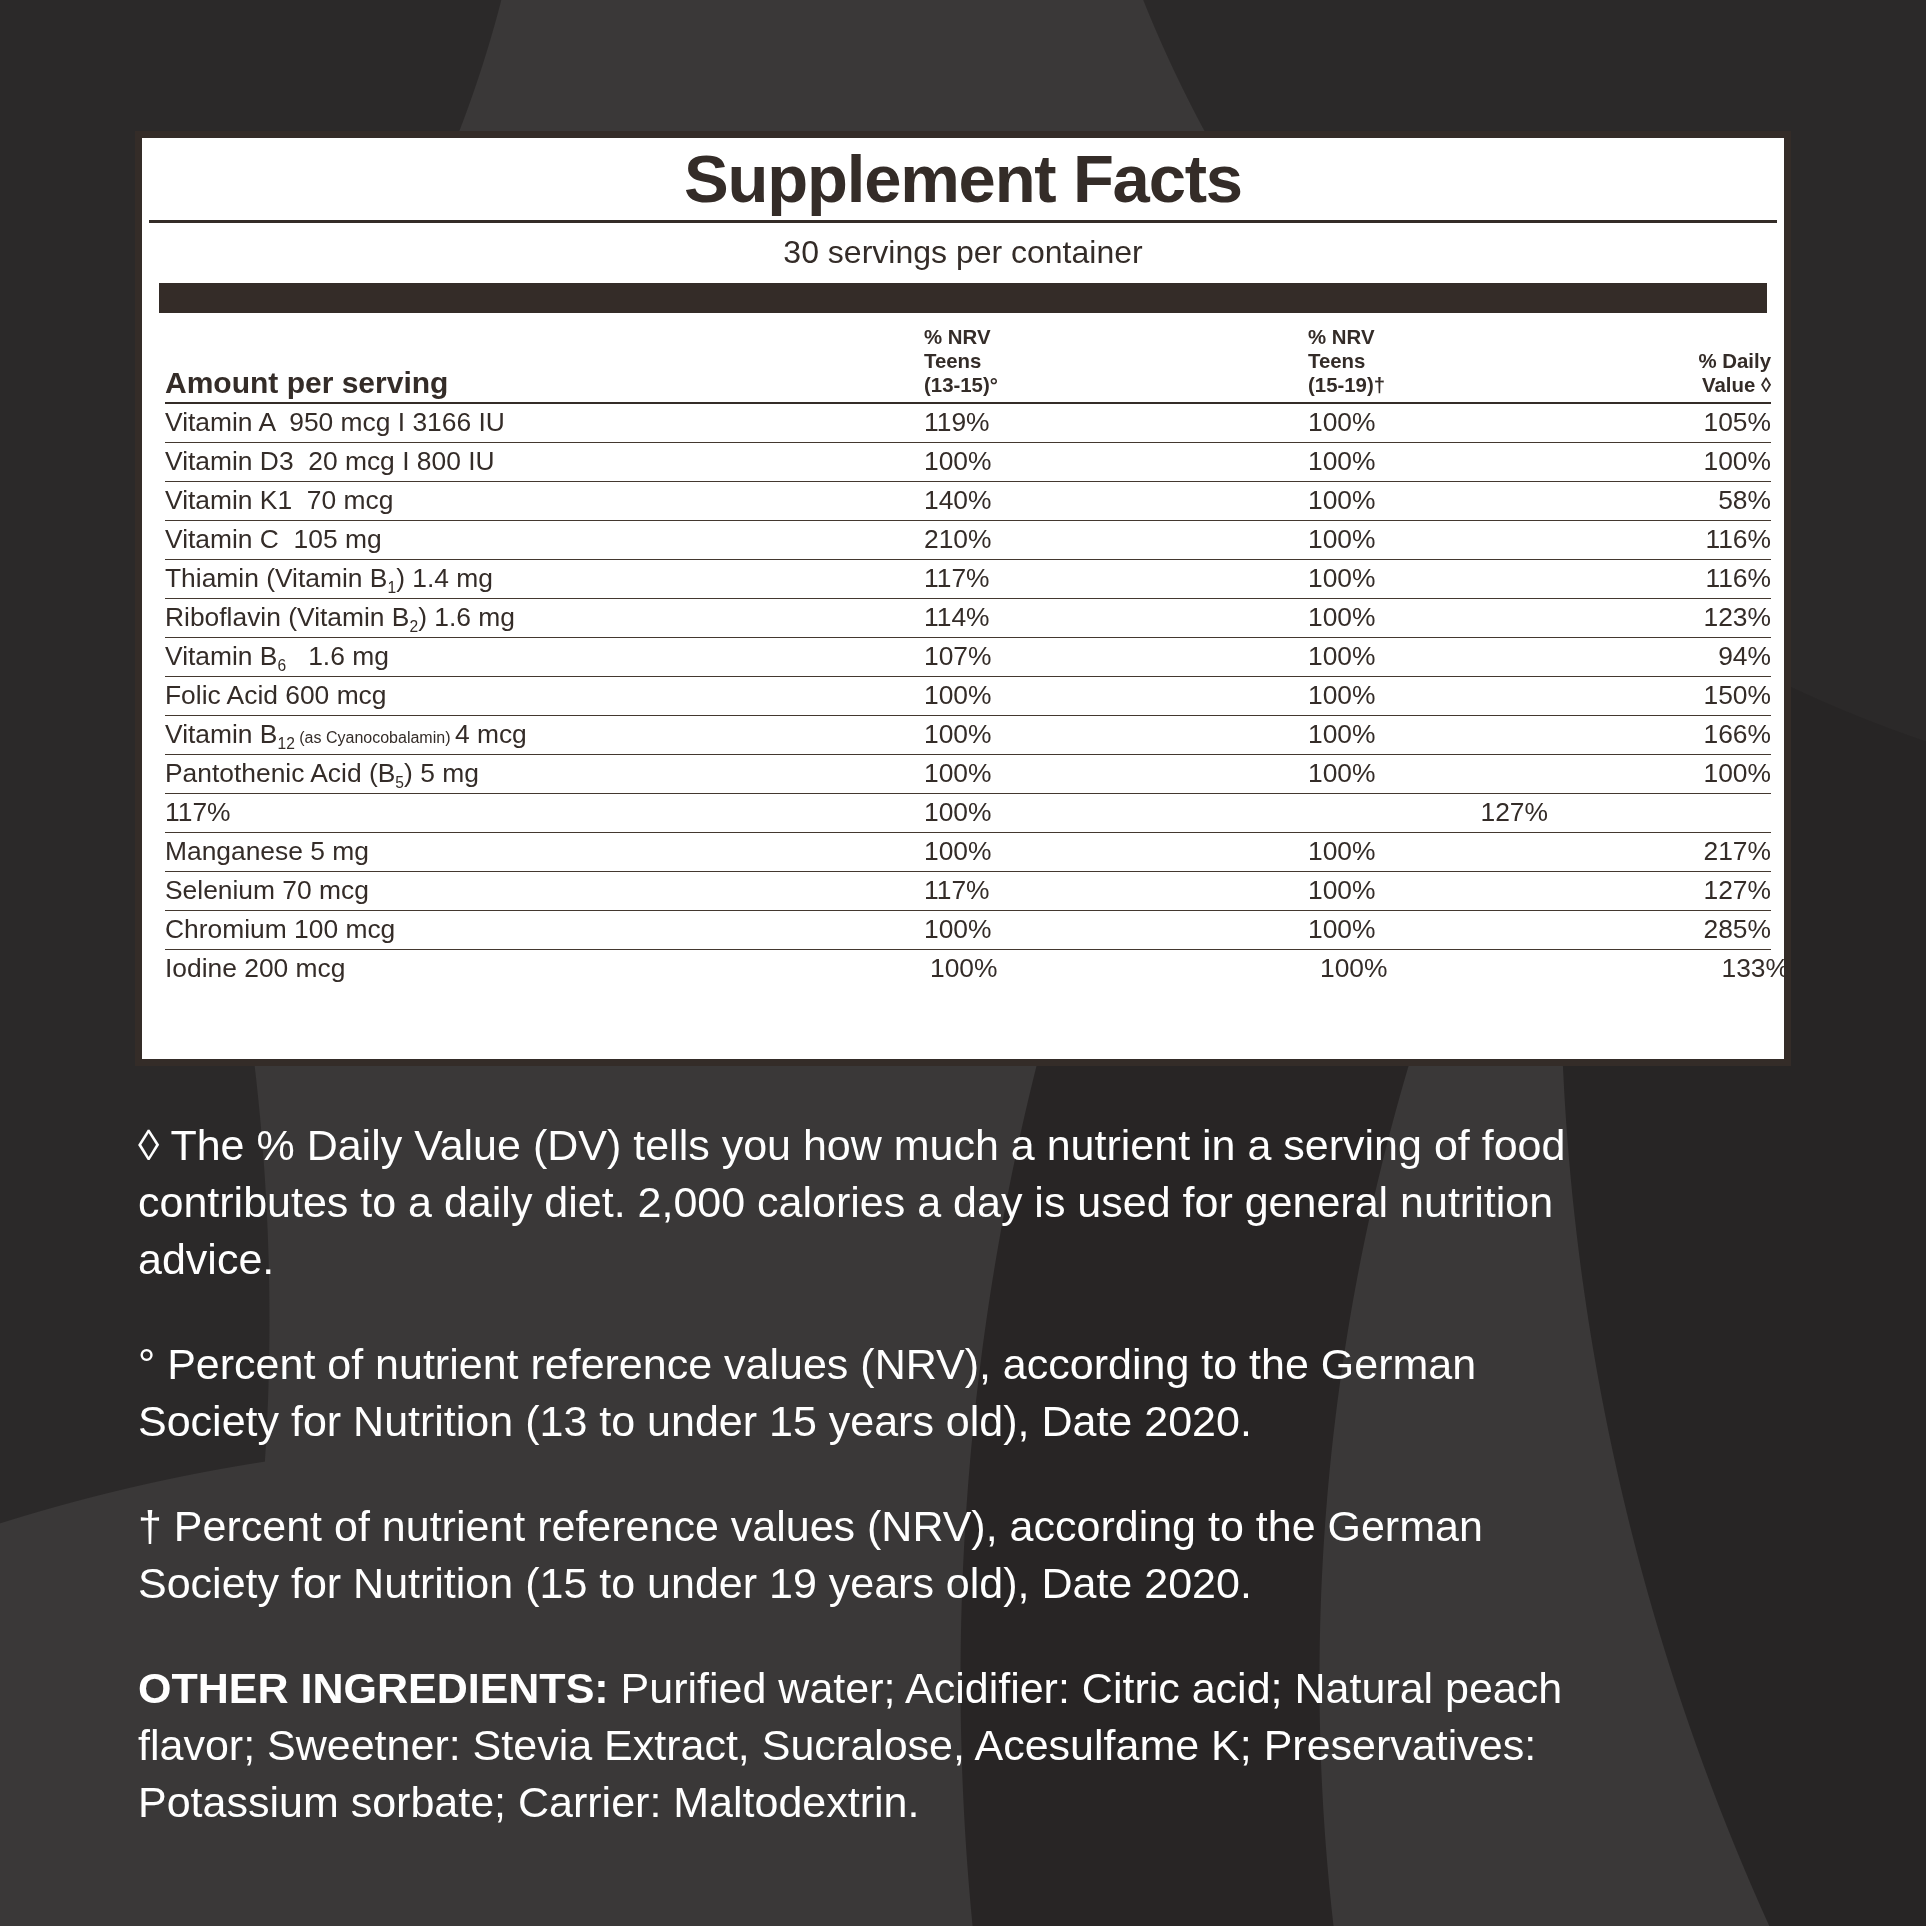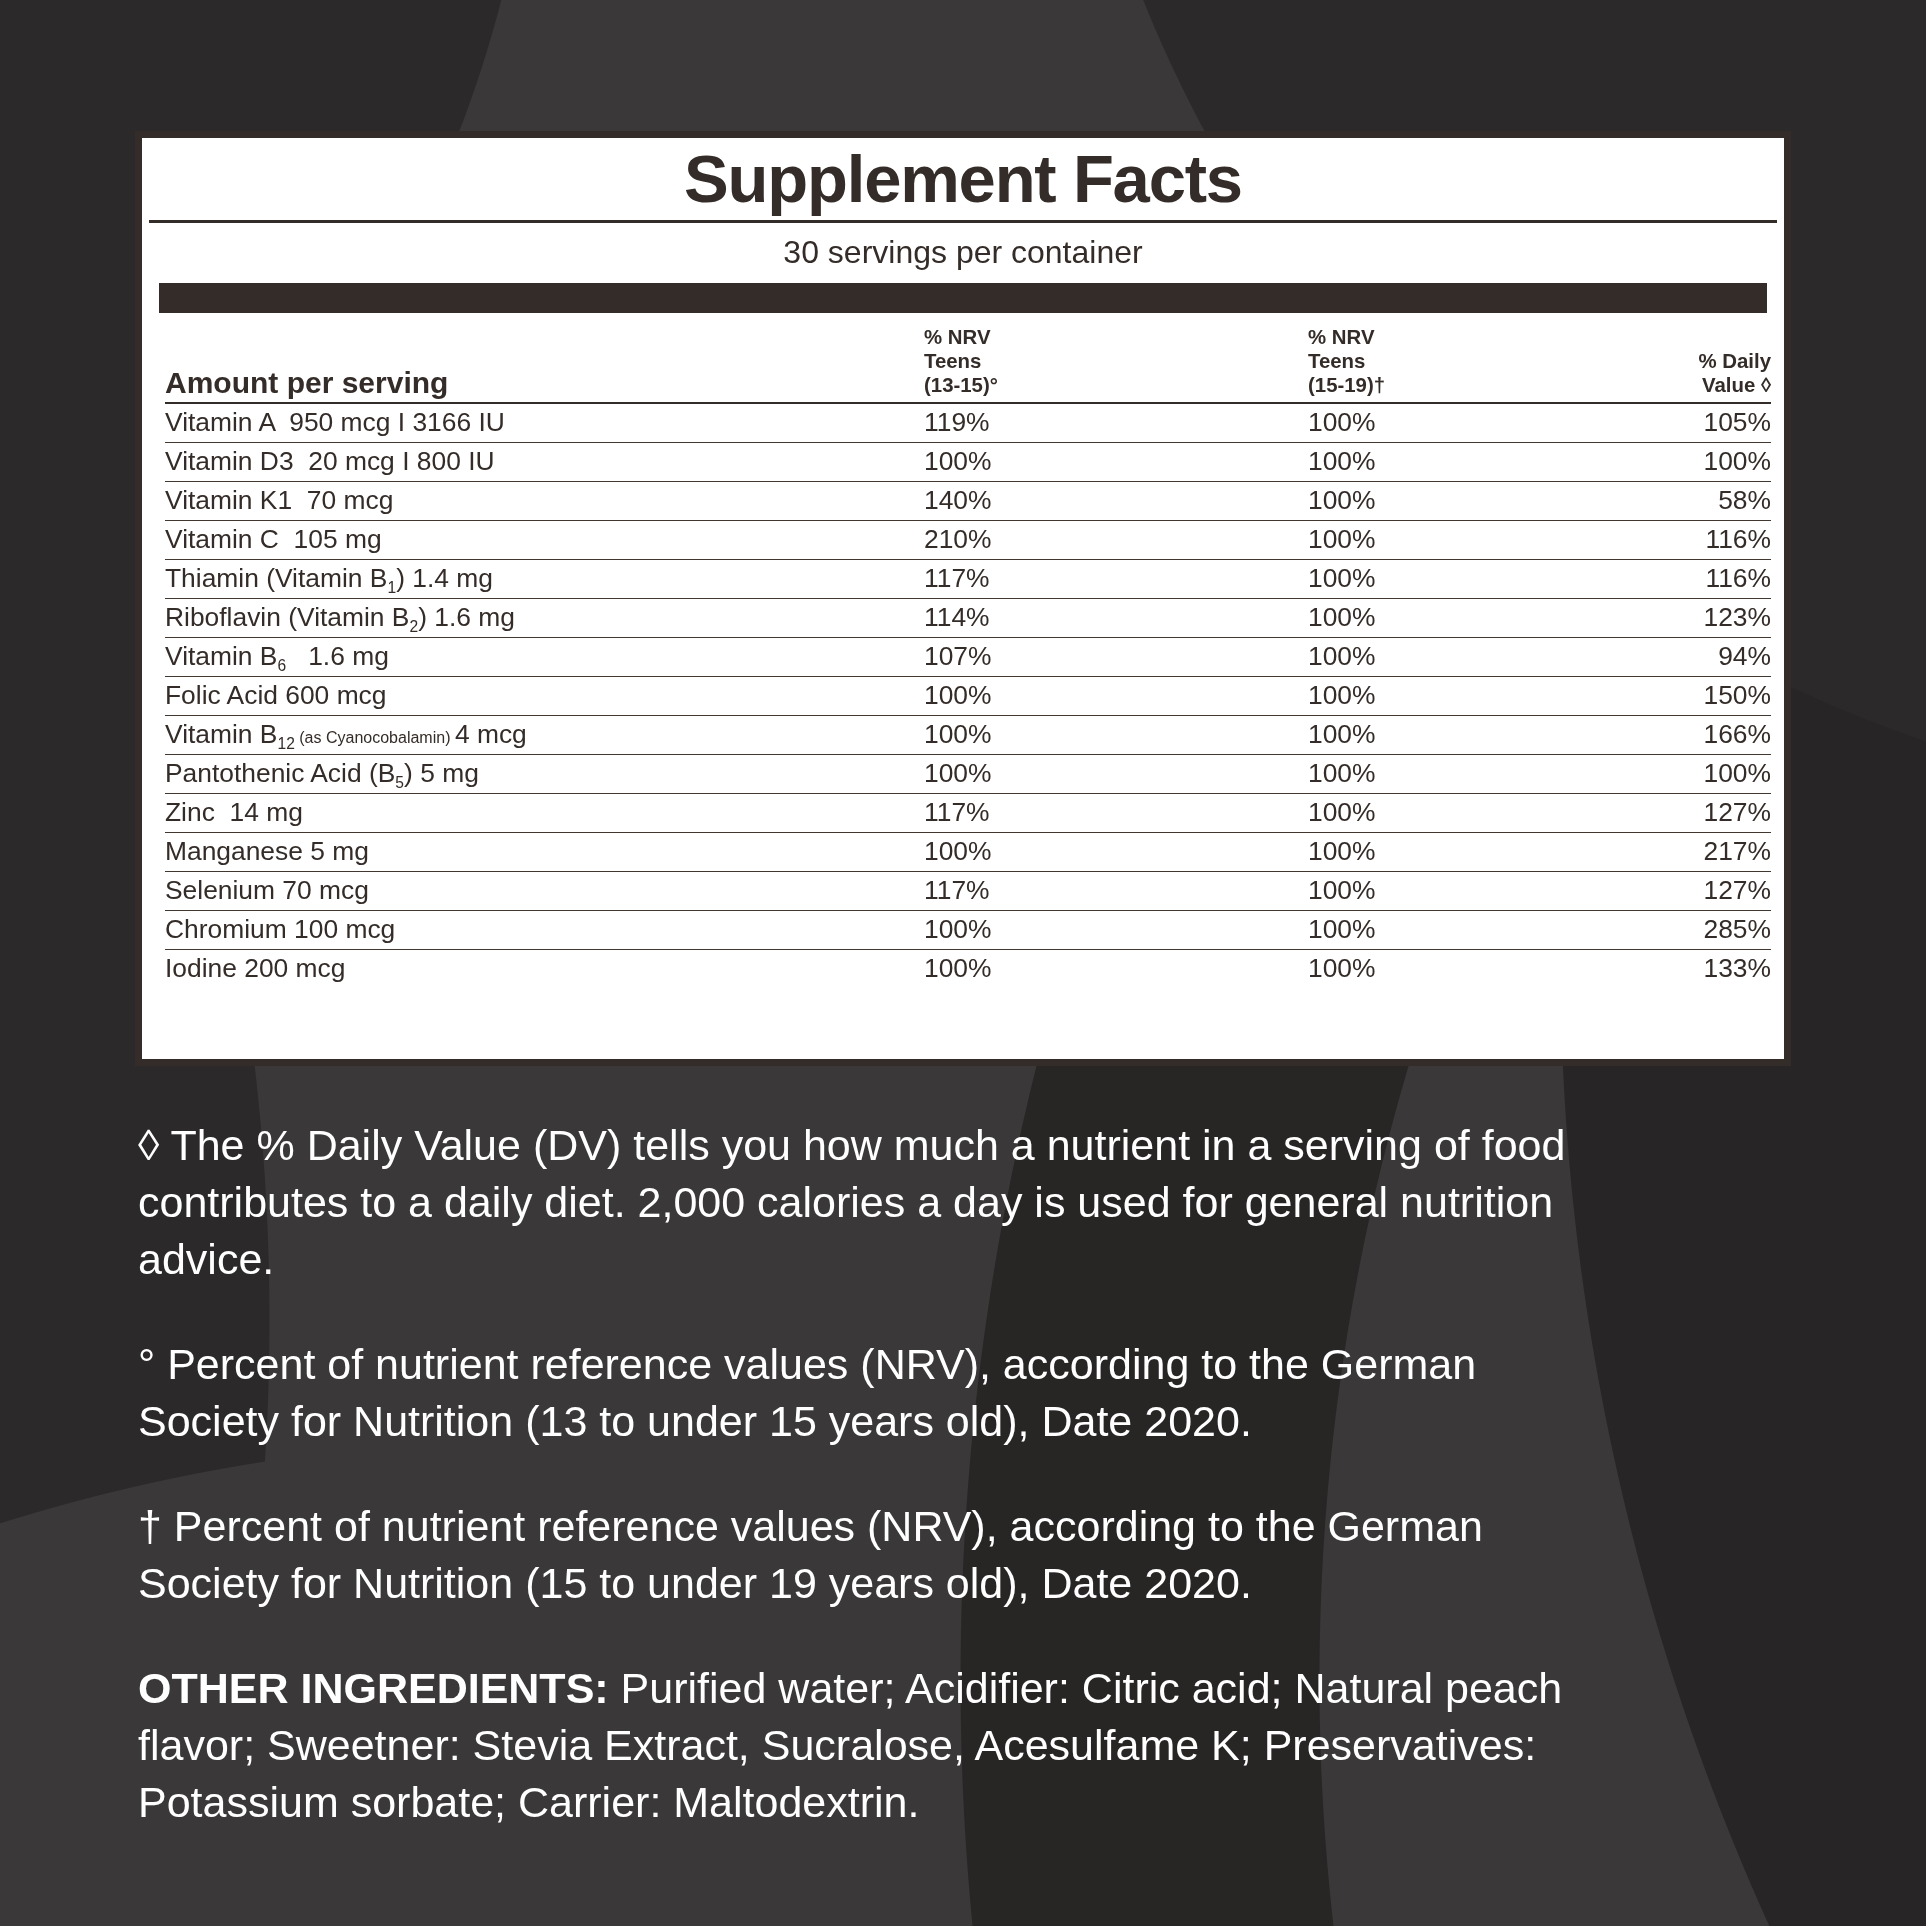--- a/index.html
+++ b/index.html
@@ -51,21 +51,21 @@
   .thead .h.right{text-align:right;}
   #table-rows{margin:0 13.2px 0 23px;}
   .row{
     display:grid;
     grid-template-columns:759px 384px 240px 223px;
     align-items:center;
     height:38px;
     border-bottom:1.8px solid #43382f;
     font-size:26.4px;
   }
-  .row:last-child{border-bottom:none;}
+  .row:last-child{border-bottom:none;gap:6px;}
   .row .label{white-space:pre;}
   .row .label sub{font-size:15.6px;line-height:0;}
   .row .label .sm{font-size:16px;}
   .row .val{text-align:left;}
   .row .val.right{text-align:right;}
   
   .footnotes{
     position:absolute;left:138px;top:1109px;width:1770px;
     color:#ffffff;
     font-size:43px;line-height:57px;
@@ -152,21 +152,20 @@
           <div class="val">100%</div>
           <div class="val right">166%</div>
         </div>
         <div class="row">
           <div class="label">Pantothenic Acid (B<sub>5</sub>) 5 mg</div>
           <div class="val">100%</div>
           <div class="val">100%</div>
           <div class="val right">100%</div>
         </div>
         <div class="row">
-          <div class="label">Zinc  14 mg</div>
           <div class="val">117%</div>
           <div class="val">100%</div>
           <div class="val right">127%</div>
         </div>
         <div class="row">
           <div class="label">Manganese 5 mg</div>
           <div class="val">100%</div>
           <div class="val">100%</div>
           <div class="val right">217%</div>
         </div>

